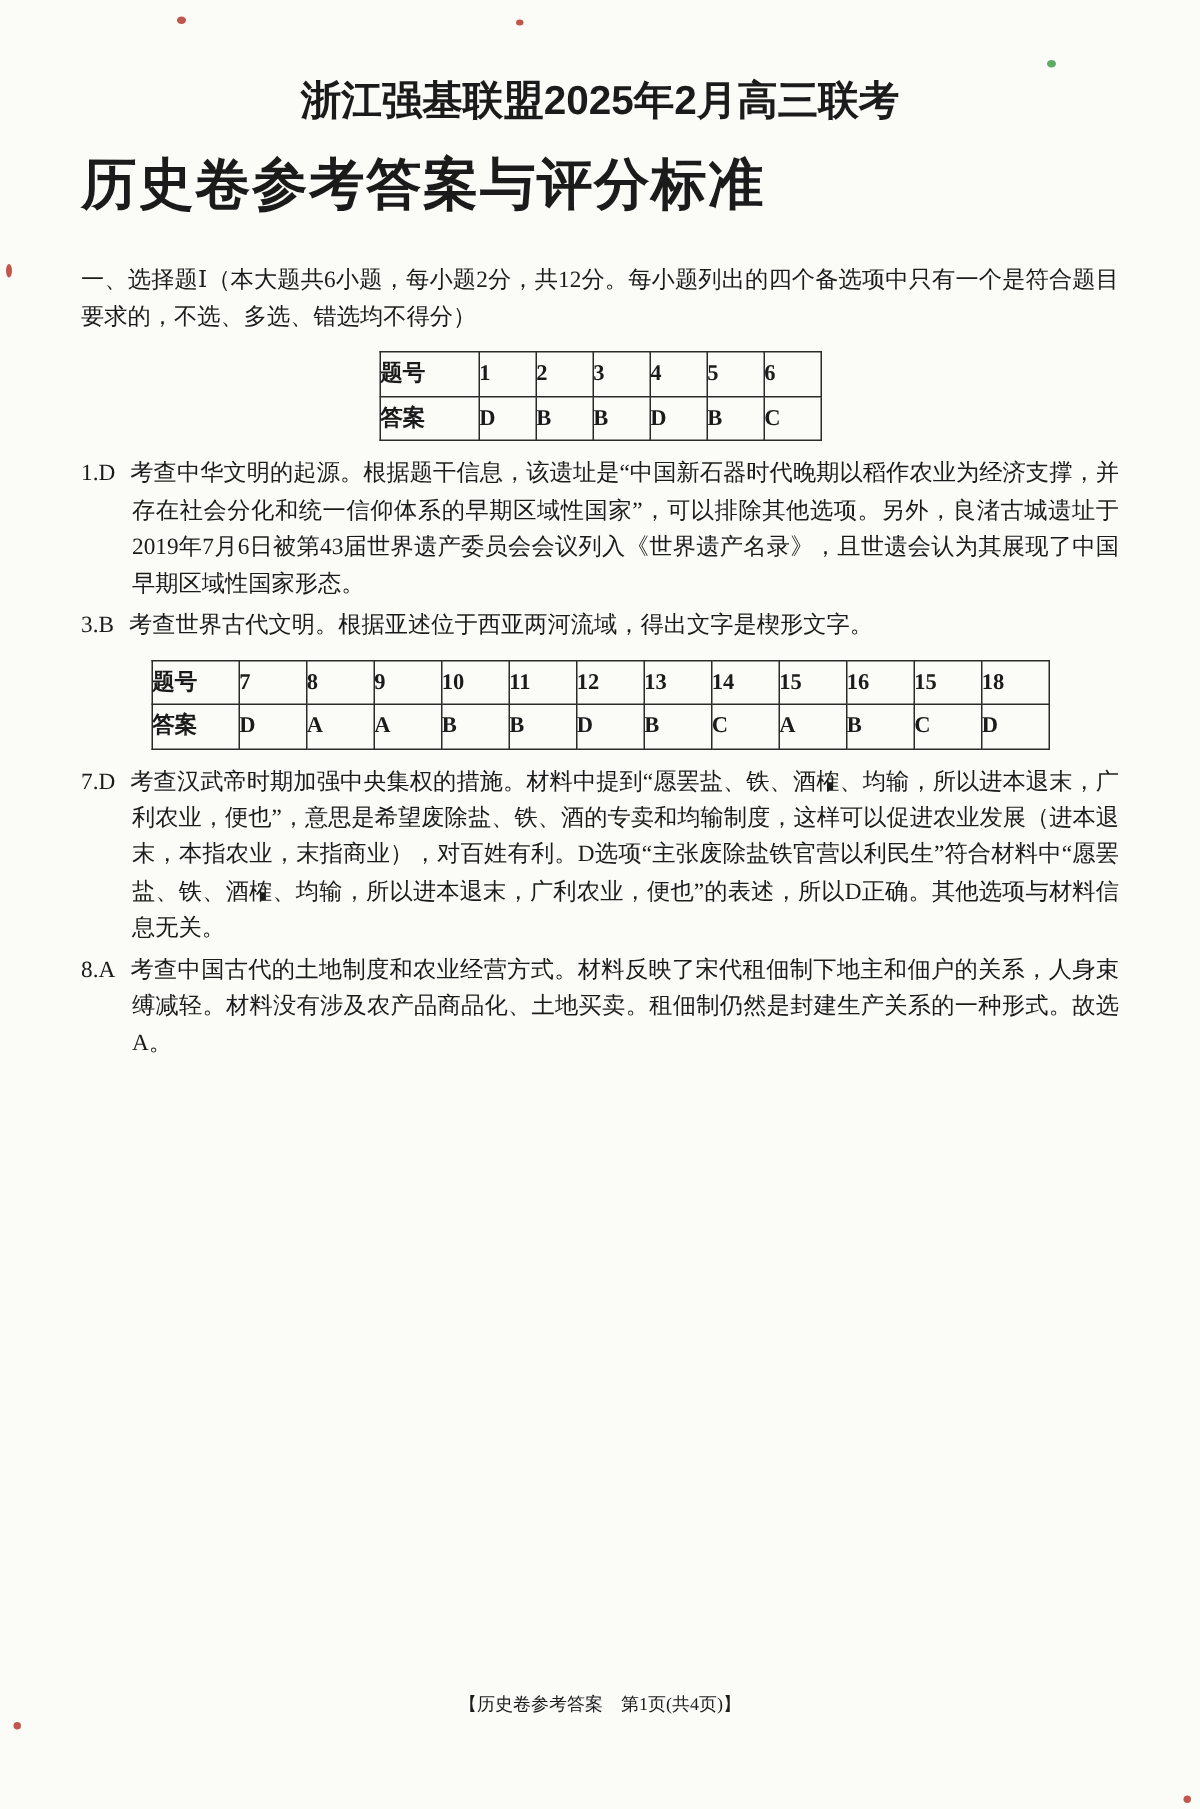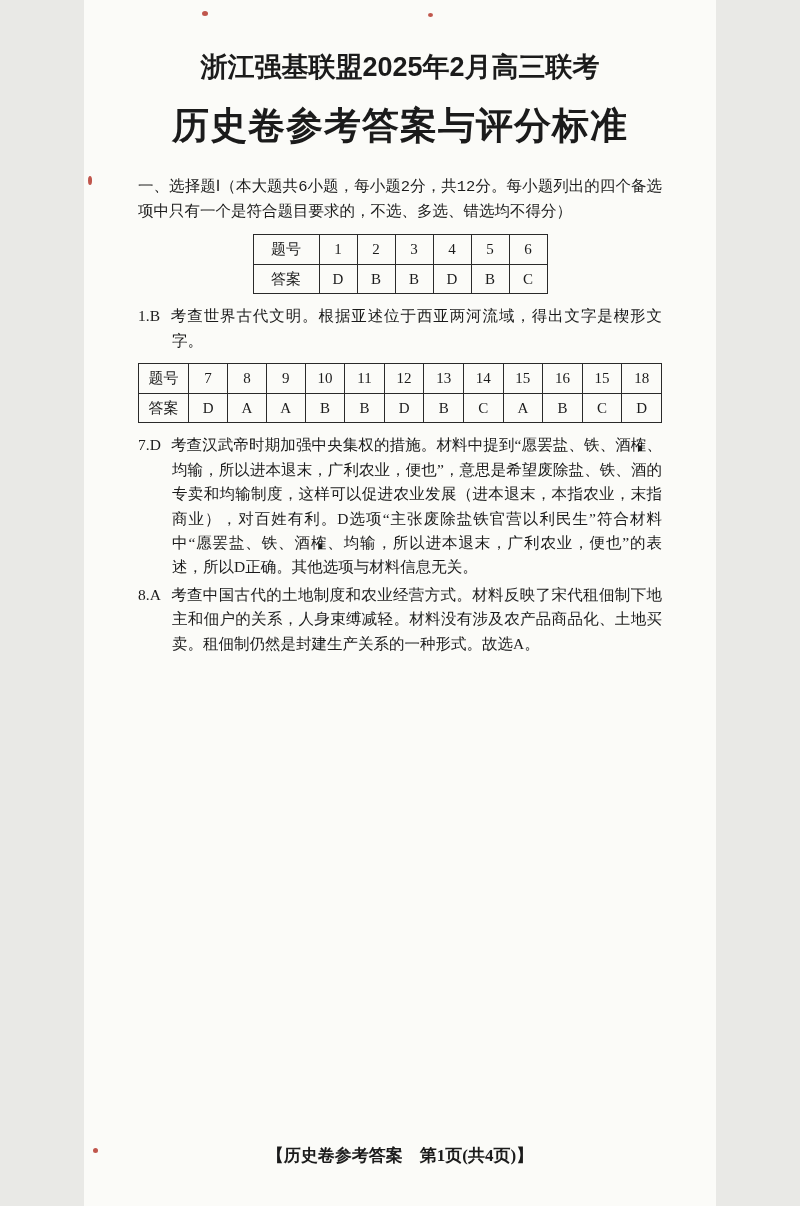--- a/index.html
+++ b/index.html
@@ -1,46 +1,46 @@
 <!DOCTYPE html>
 <html><head>
 <meta charset="utf-8">
 <style>
   * { margin: 0; padding: 0; box-sizing: border-box; }
   html, body { background: #e9e9e6; }
   .page {
-    width: 632px; height: 1206px; margin: 0 auto; position: relative;
+    width: 800px; height: 1206px; margin: 0 auto; position: relative;
     background: #fbfbf8; color: #1b1b1b;
     font-family: "Liberation Serif", "DejaVu Serif", serif;
     font-size: 15.5px; line-height: 1.58;
     padding: 46px 54px 0; overflow: hidden;
   }
   .exam-title {
     text-align: center; font-size: 27px; font-weight: 700;
     font-family: "Liberation Sans", "DejaVu Sans", sans-serif;
     margin-bottom: 8px;
   }
   .doc-title {
-    text-align: center; font-size: 37px; font-weight: 900;
-    font-family: Liberation Serif, serif;
+    font-size: 37px; font-weight: 900;
+    font-family: Liberation Mono, monospace;
     letter-spacing: 1px; margin-bottom: 20px;
   }
-  .section-heading { text-align: justify; margin: 8px 0 2px; font-family: Liberation Mono, monospace; }
+  .section-heading { text-align: justify; margin: 8px 0 2px; }
   .ans-table { border-collapse: collapse; margin: 10px auto 10px; font-size: 15px; }
   .ans-table th, .ans-table td {
-    border: 1.2px solid #2a2a2a; text-align: center;
-    font-weight: 400; padding: 3px 0; line-height: 1.5;
+    border: 1.2px solid #2a2a2a; text-align: left;
+    font-weight: 700; padding: 3px 0; line-height: 1.5;
   }
   .t1 th { width: 66px; } .t1 td { width: 38px; }
   .t2 th { width: 58px; } .t2 td { width: 45px; }
   .exp { text-align: justify; padding-left: 34px; text-indent: -34px; margin: 3px 0; }
   .q-label { margin-right: 10px; white-space: nowrap; }
   .footer {
-    position: absolute; left: 0; right: 0; bottom: 36px;
-    text-align: center; font-weight: 700; font-size: 17px;
+    position: absolute; left: 0; right: 0; bottom: 60px;
+    text-align: center; font-weight: 400; font-size: 12px;
   }
   .artifact { position: absolute; border-radius: 50%; opacity: 0.85; }
 </style>
 </head>
 <body>
 
 <div class="page">
 
   <div class="artifact" style="left:118px; top:11px; width:6px; height:5px; background:#b5382e;"></div>
   <div class="artifact" style="left:344px; top:13px; width:5px; height:4px; background:#b5382e;"></div>
@@ -70,21 +70,22 @@
         <td>D</td>
         <td>B</td>
         <td>B</td>
         <td>D</td>
         <td>B</td>
         <td>C</td>
       </tr>
     </tbody>
   </table>
 
-  <p class="exp"><span class="q-label">1.B</span><span>考查世界古代文明。根据亚述位于西亚两河流域，得出文字是楔形文字。</span></p>
+  <p class="exp"><span class="q-label">1.D</span><span>考查中华文明的起源。根据题干信息，该遗址是“中国新石器时代晚期以稻作农业为经济支撑，并存在社会分化和统一信仰体系的早期区域性国家”，可以排除其他选项。另外，良渚古城遗址于2019年7月6日被第43届世界遗产委员会会议列入《世界遗产名录》，且世遗会认为其展现了中国早期区域性国家形态。</span></p>
+  <p class="exp"><span class="q-label">3.B</span><span>考查世界古代文明。根据亚述位于西亚两河流域，得出文字是楔形文字。</span></p>
 
 
   <table class="ans-table t2">
     <tbody>
       <tr>
         <th>题号</th>
         <td>7</td>
         <td>8</td>
         <td>9</td>
         <td>10</td>

